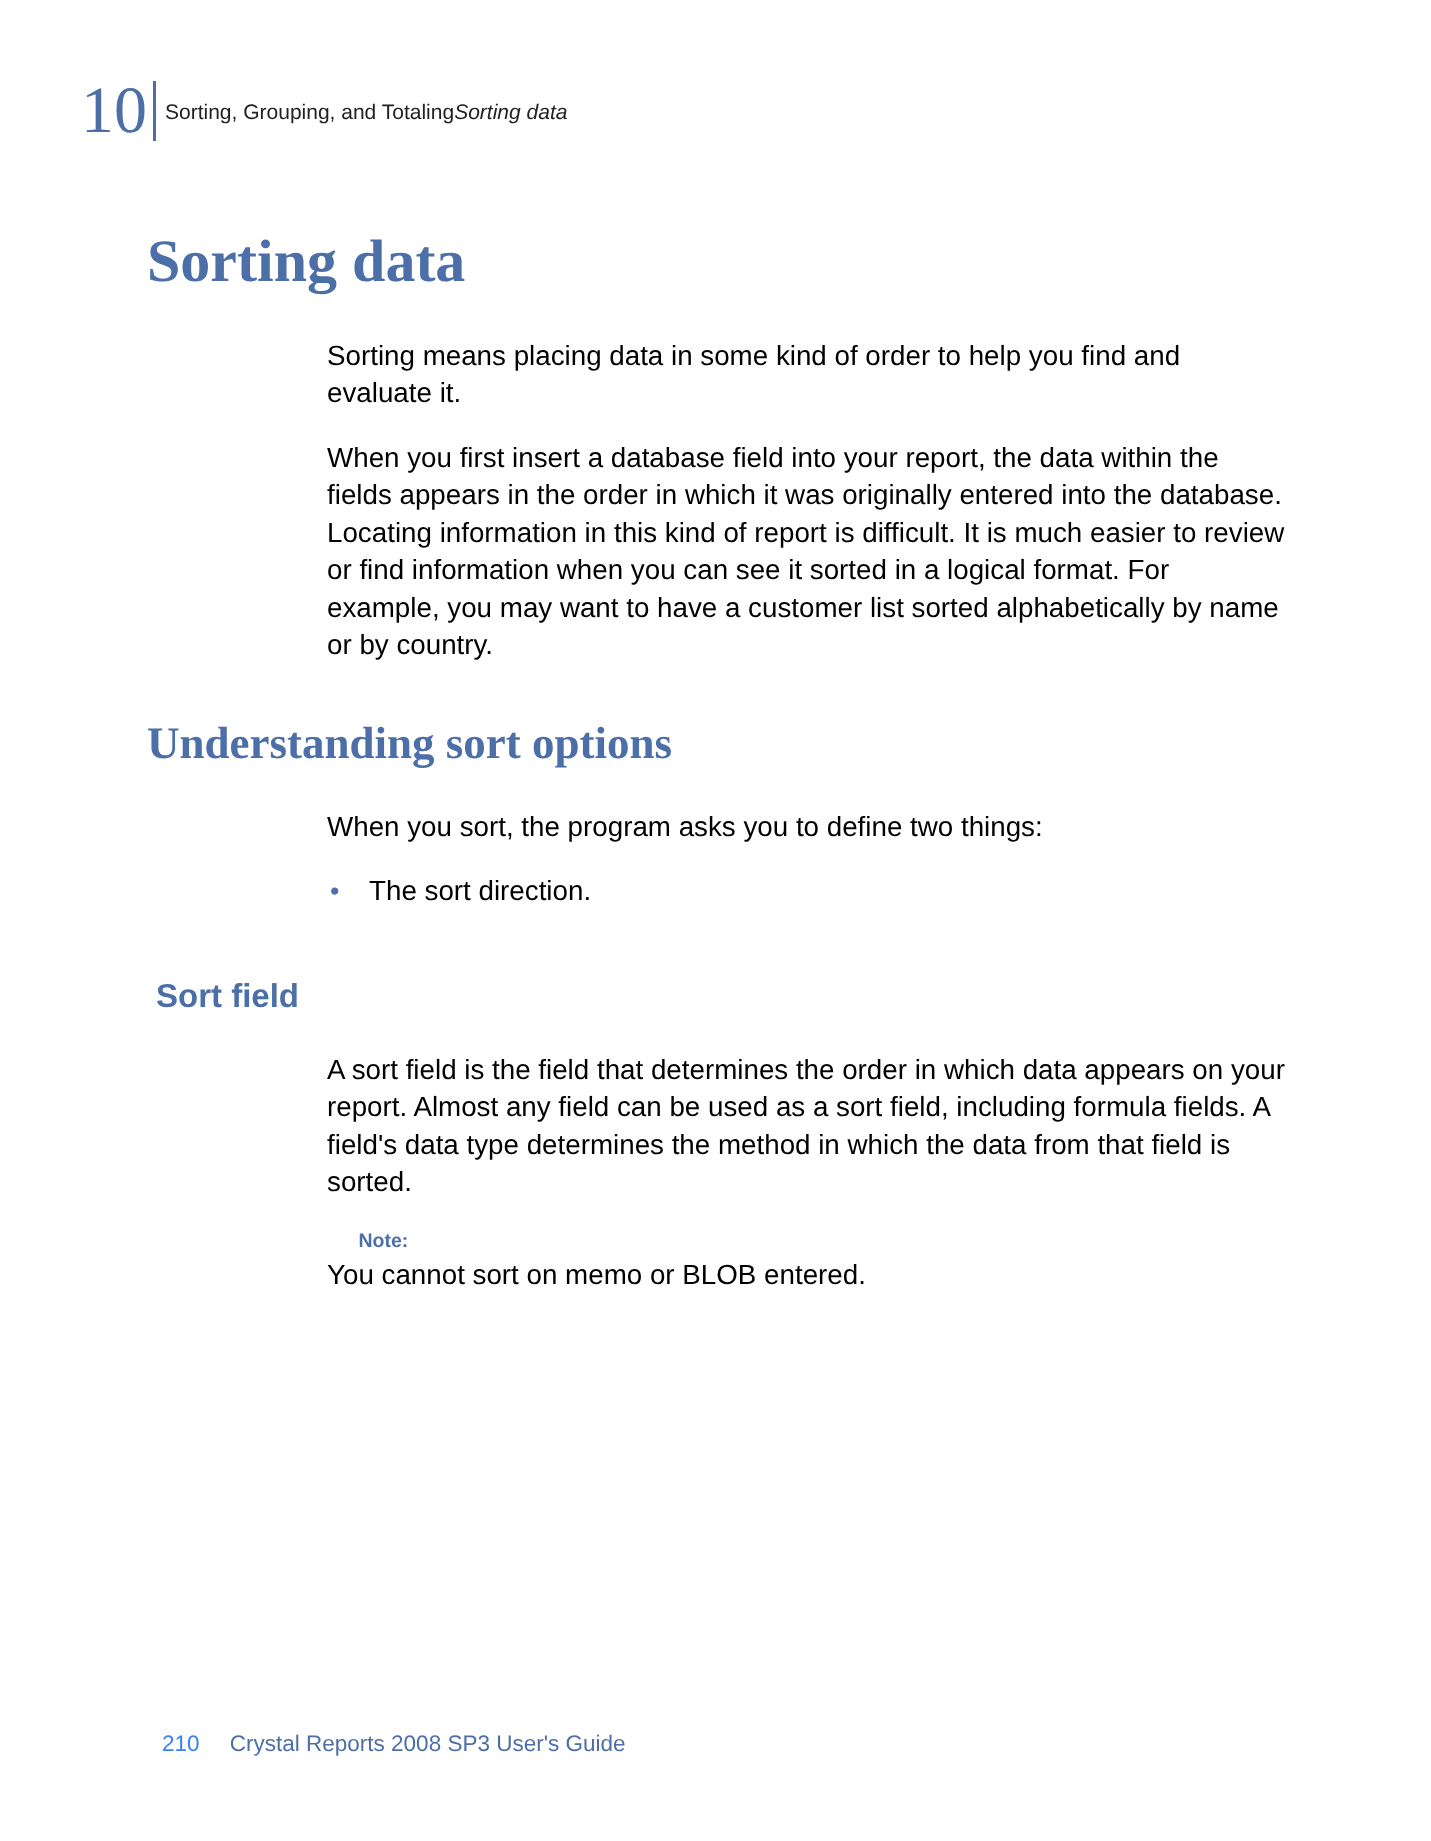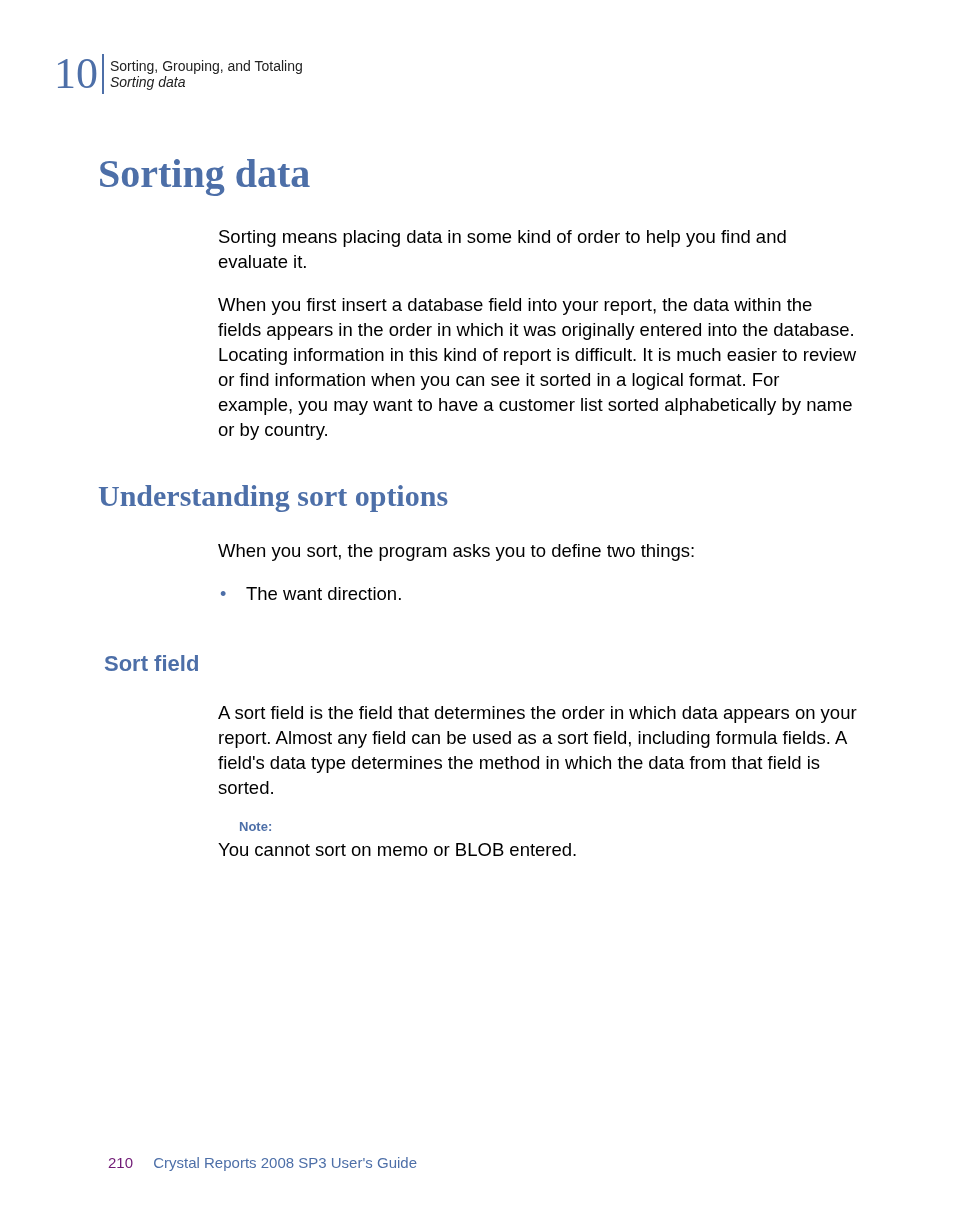--- a/index.html
+++ b/index.html
@@ -1,35 +1,35 @@
 <!DOCTYPE html>
 <html><head>
 <meta charset="utf-8">
 <style>
   * { margin: 0; padding: 0; box-sizing: border-box; }
   html, body { width: 954px; height: 1227px; background: #fff; font-family: Arial, Helvetica, sans-serif; color: #000; }
   .page { position: relative; width: 954px; height: 1227px; }
   .header { position: absolute; top: 52px; left: 54px; display: flex; align-items: center; }
   .chapter-num { font-family: "Palatino Linotype","Book Antiqua",Palatino,serif; font-size: 44px; color: #4d6fa8; font-weight: normal; line-height: 1; }
   .header-divider { width: 2px; height: 40px; background: #4d6fa8; margin: 0 6px 0 4px; }
-  .header-text { display: flex; flex-direction: column; justify-content: center; }
+  .header-text { display: flex; flex-direction: row; justify-content: center; }
   .chapter-title-small { font-size: 14px; color: #222; }
   .section-title-small { font-size: 14px; font-style: italic; color: #222; }
   .content { position: absolute; top: 150px; left: 98px; width: 760px; }
   .h1 { font-family: "Palatino Linotype","Book Antiqua",Palatino,serif; font-size: 40px; color: #4d6fa8; font-weight: bold; margin-bottom: 28px; }
   .body-block { margin-left: 120px; width: 640px; }
   .p { font-size: 18.5px; line-height: 1.35; color: #000; margin-bottom: 18px; }
   .h2 { font-family: "Palatino Linotype","Book Antiqua",Palatino,serif; font-size: 30px; color: #4d6fa8; font-weight: bold; margin-top: 36px; margin-bottom: 26px; }
   .ul { list-style: none; margin-left: 120px; width: 640px; }
   .ul li { font-size: 18.5px; line-height: 1.35; margin-bottom: 14px; position: relative; padding-left: 28px; }
   .ul li::before { content: "•"; color: #4d6fa8; position: absolute; left: 2px; top: 0; font-size: 18px; }
   .h3 { font-family: Liberation Sans, sans-serif; font-size: 22px; color: #4d6fa8; font-weight: bold; margin-top: 44px; margin-bottom: 24px; margin-left: 6px; }
   .note-label { font-size: 13px; color: #4d6fa8; font-weight: bold; margin-bottom: 4px; margin-left: 21px; }
   .footer { position: absolute; bottom: 56px; left: 108px; font-size: 15px; }
-  .page-num { color: #701a75; margin-right: 16px; }
+  .page-num { color: #3b82f6; margin-right: 16px; }
   .footer-title { color: #4d6fa8; }
 </style>
 </head>
 <body>
 
 <div class="page">
 
   <div class="header">
     <div class="chapter-num">10</div>
     <div class="header-divider"></div>
@@ -44,21 +44,21 @@
     <div class="body-block">
       <div class="p">Sorting means placing data in some kind of order to help you find and evaluate it.</div>
       <div class="p">When you first insert a database field into your report, the data within the fields appears in the order in which it was originally entered into the database. Locating information in this kind of report is difficult. It is much easier to review or find information when you can see it sorted in a logical format. For example, you may want to have a customer list sorted alphabetically by name or by country.</div>
     </div>
 
     <div class="h2">Understanding sort options</div>
     <div class="body-block">
       <div class="p">When you sort, the program asks you to define two things:</div>
     </div>
     <ul class="ul">
-      <li>The want direction.</li>
+      <li>The sort direction.</li>
     </ul>
 
     <div class="h3">Sort field</div>
     <div class="body-block">
       <div class="p">A sort field is the field that determines the order in which data appears on your report. Almost any field can be used as a sort field, including formula fields. A field's data type determines the method in which the data from that field is sorted.</div>
       <div class="note-label">Note:</div>
       <div class="p" style="margin-bottom:0">You cannot sort on memo or BLOB entered.</div>
     </div>
   </div>
 

